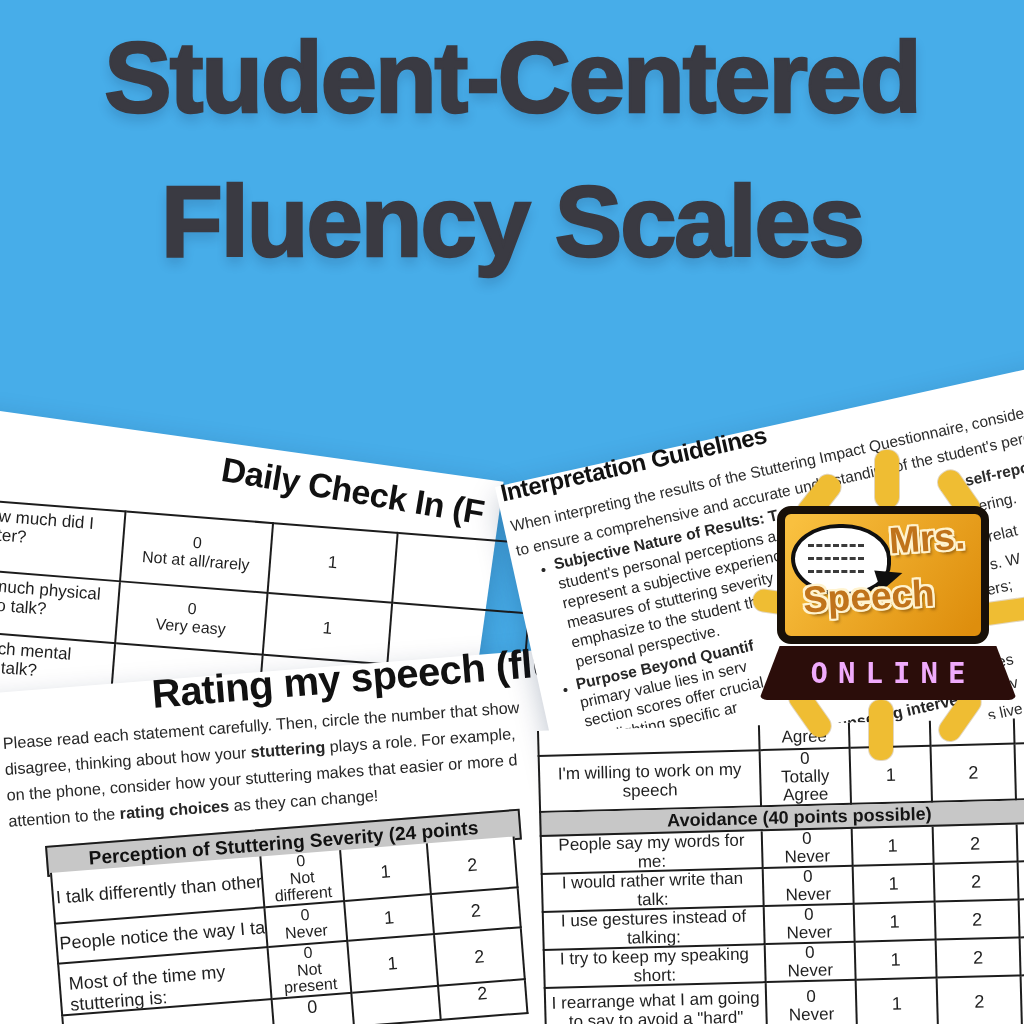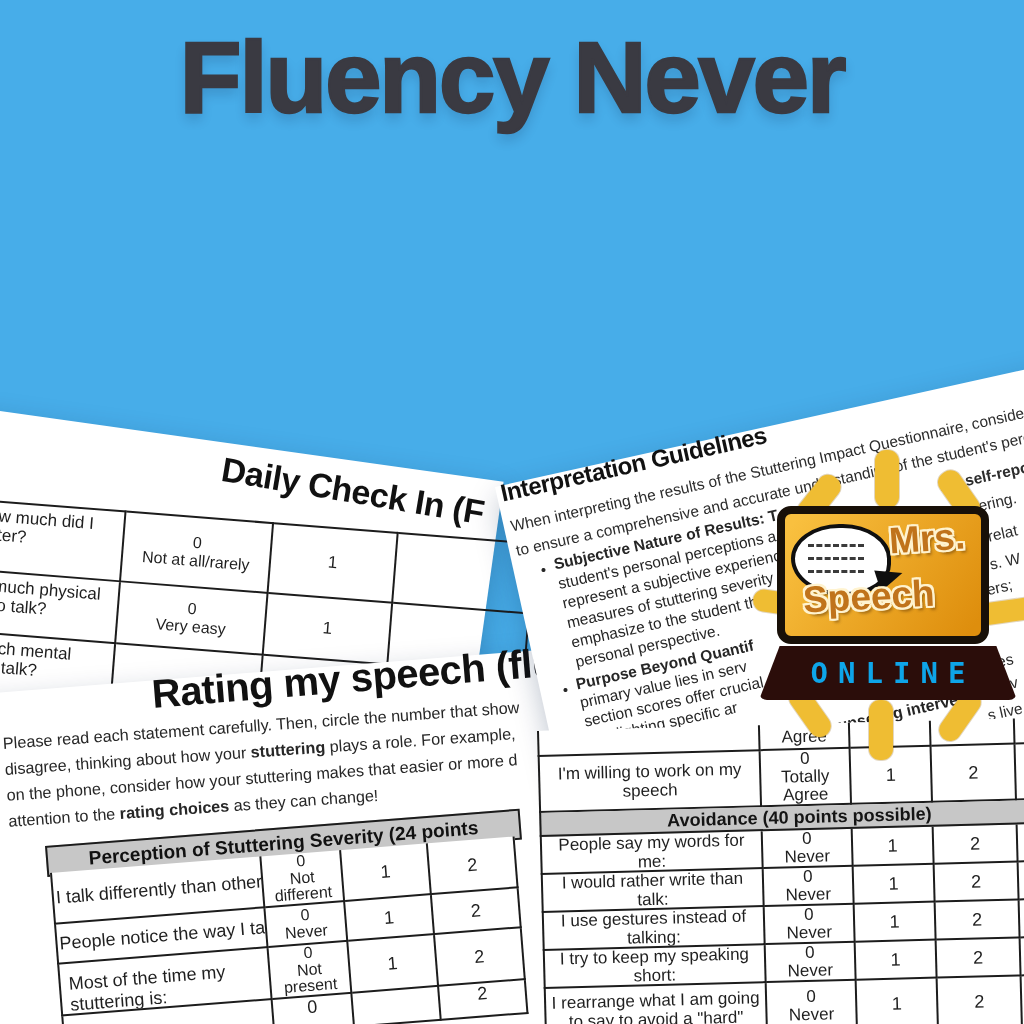--- a/index.html
+++ b/index.html
@@ -42,21 +42,22 @@
   .logo-word{
     font-weight:bold;color:#C0731B;white-space:nowrap;
     text-shadow:-2px -2px 0 #FFF3CF,2px -2px 0 #FFF3CF,-2px 2px 0 #FFF3CF,2px 2px 0 #FFF3CF,
       0 -2px 0 #FFF3CF,0 2px 0 #FFF3CF,-2px 0 0 #FFF3CF,2px 0 0 #FFF3CF,3px 4px 3px rgba(70,35,0,.45);}
   .dash{position:absolute;width:58px;border-top:3px dashed #3b3b3b;}
 </style>
 </head>
 <body>
 
 <div class="title-wrap">
-  <div class="title-line">Fluency Never</div>
+  <div class="title-line">Student-Centered</div>
+  <div class="title-line">Fluency Scales</div>
 </div>
 
 <div class="paper o00" style="left:-150px;top:390px;width:660px;height:335px;transform:rotate(8deg);z-index:2;"></div>
 
 <div class="abs o00 doc-h" style="left:225px;top:450px;font-size:34px;transform:rotate(9.5deg);z-index:2;letter-spacing:-.5px;">Daily Check In (F</div>
 
 <div class="tbl o00" style="left:-8px;top:500px;transform:rotate(4.5deg);z-index:2;
             grid-template-columns:135px 148px 125px 137px;grid-template-rows:72px 62px 72px;font-size:17px;">
   <div class="cell tb lab pre">w much did I
 ter?</div>
@@ -242,15 +243,15 @@
       <div class="dash" style="left:13px;top:29px;width:56px;"></div>
       <div class="dash" style="left:13px;top:42px;width:56px;"></div>
       <div class="abs" style="left:82px;top:38px;width:0;height:0;border-top:11px solid transparent;border-bottom:11px solid transparent;border-left:26px solid #0f0f0f;transform:rotate(-18deg);"></div>
     </div>
     <div class="abs logo-word" style="left:104px;top:4px;font-size:37px;transform:rotate(-4deg);">Mrs.</div>
     <div class="abs logo-word" style="left:18px;top:62px;font-size:37px;transform:rotate(-3deg);">Speech</div>
   </div>
 
   <div class="abs" style="left:6px;top:196px;width:258px;height:54px;background:#2B0D0A;border-radius:8px;
               clip-path:polygon(8% 0,92% 0,100% 100%,0 100%);display:flex;align-items:center;justify-content:center;">
-    <span style="font-family:'DejaVu Sans Mono',monospace;font-weight:bold;font-size:29px;color:#0ea5e9;letter-spacing:10px;padding-left:10px;">ONLINE</span>
+    <span style="font-family:'DejaVu Sans Mono',monospace;font-weight:bold;font-size:29px;color:#f0abfc;letter-spacing:10px;padding-left:10px;">ONLINE</span>
   </div>
 </div>
 
 </body></html>

